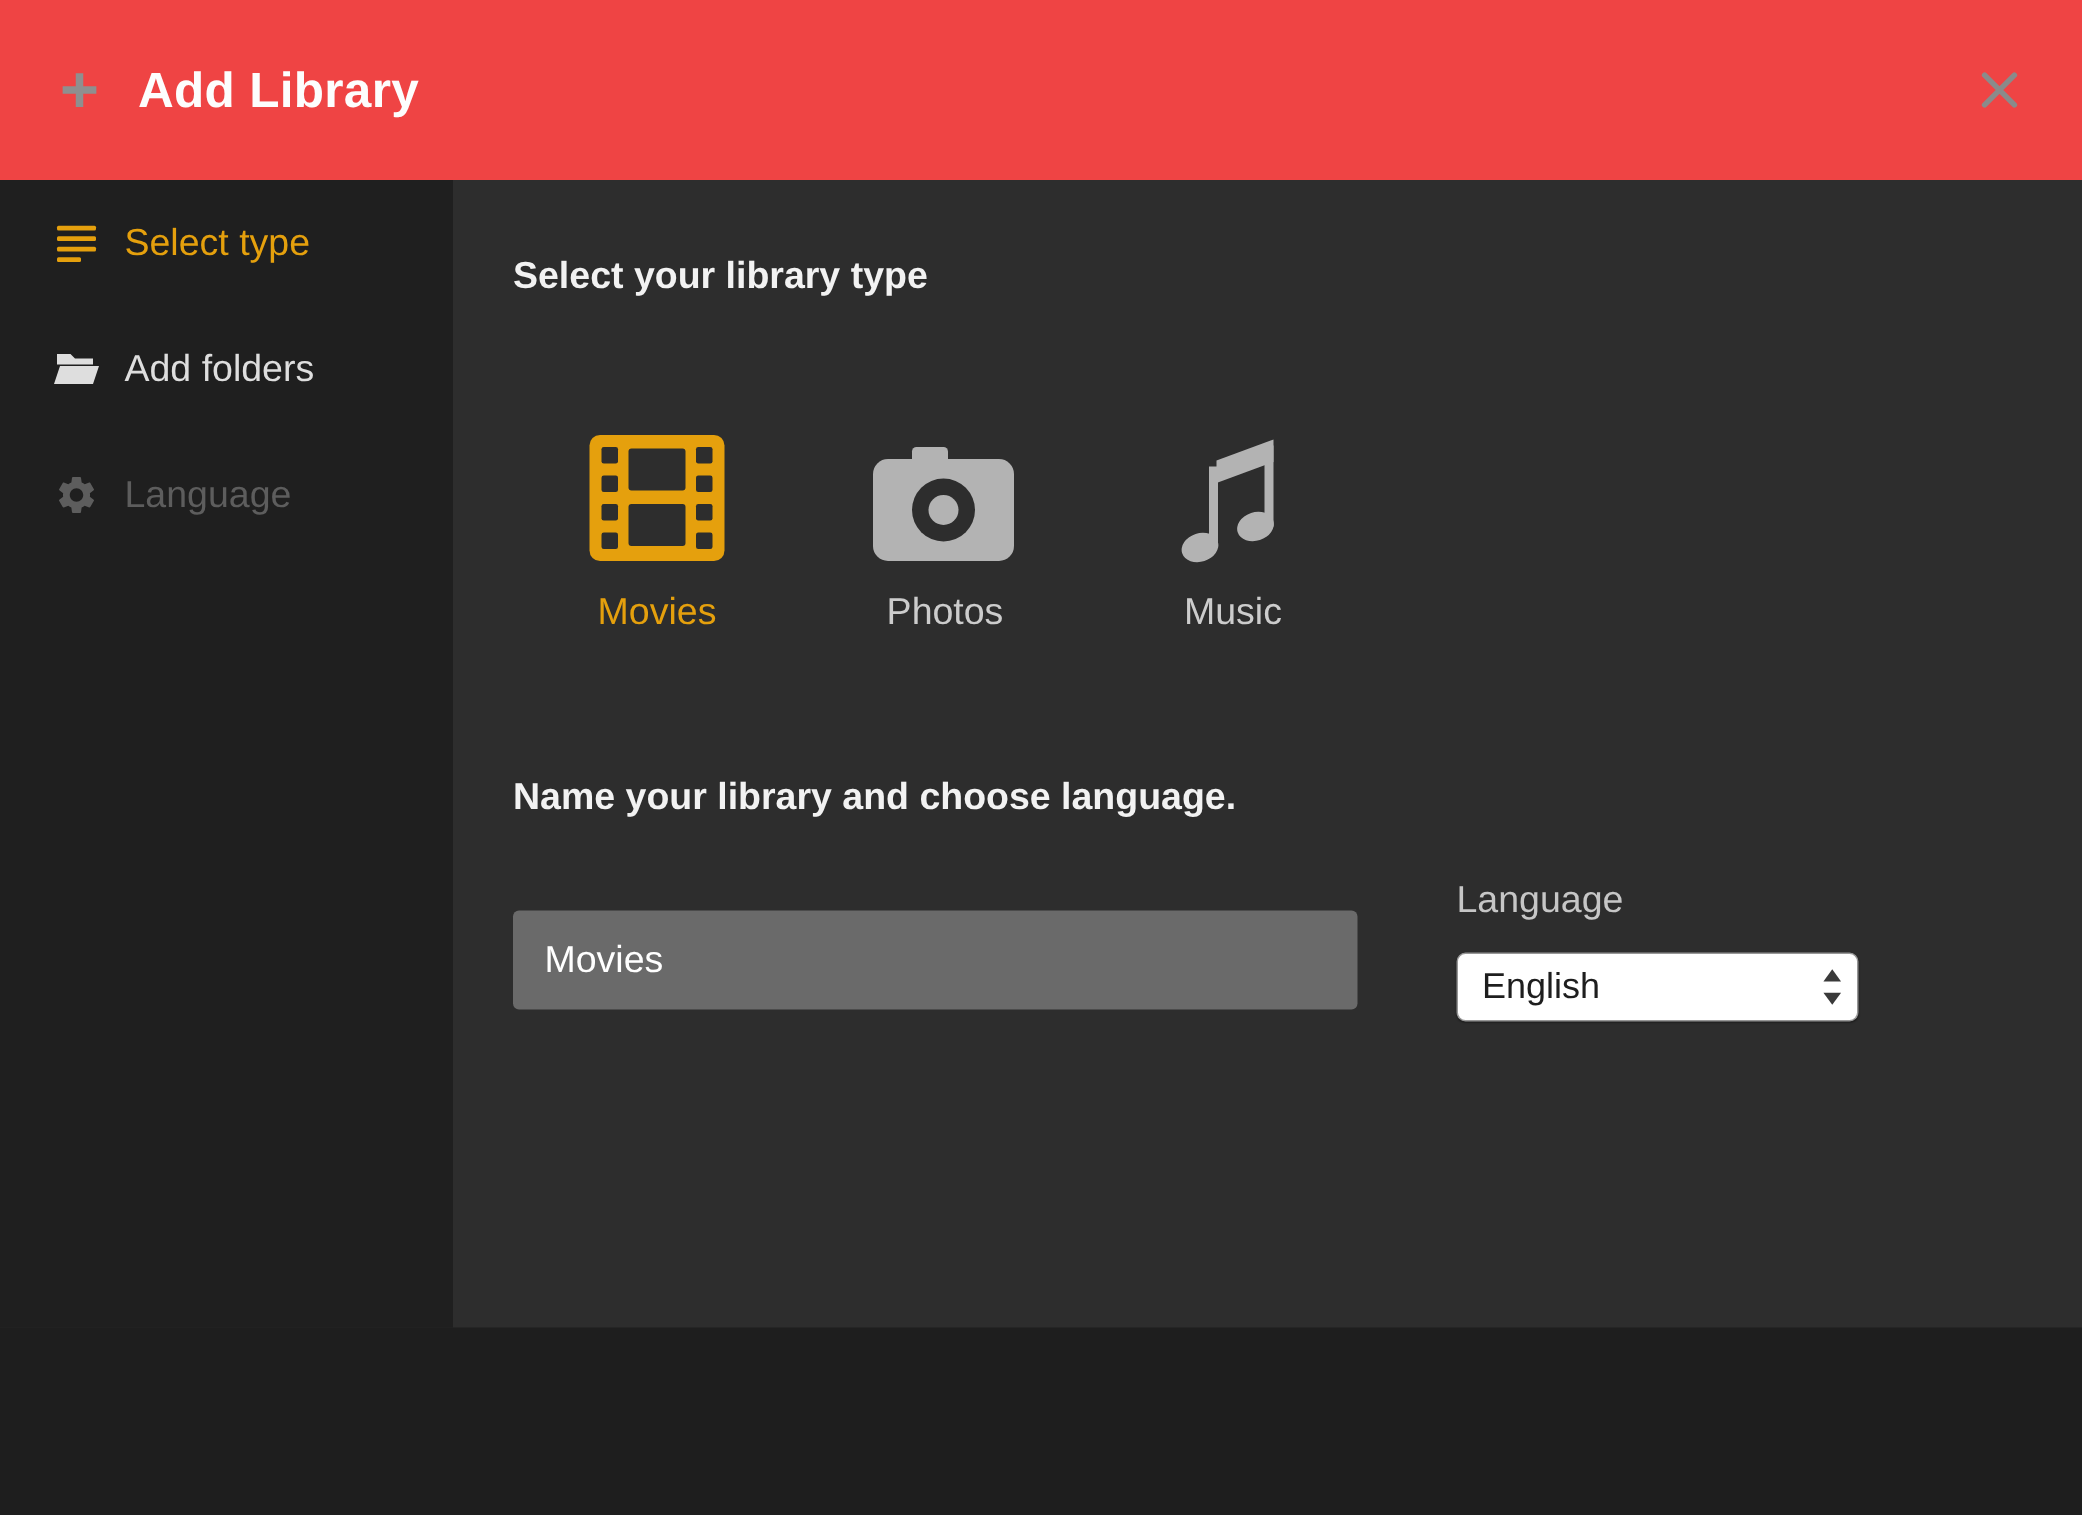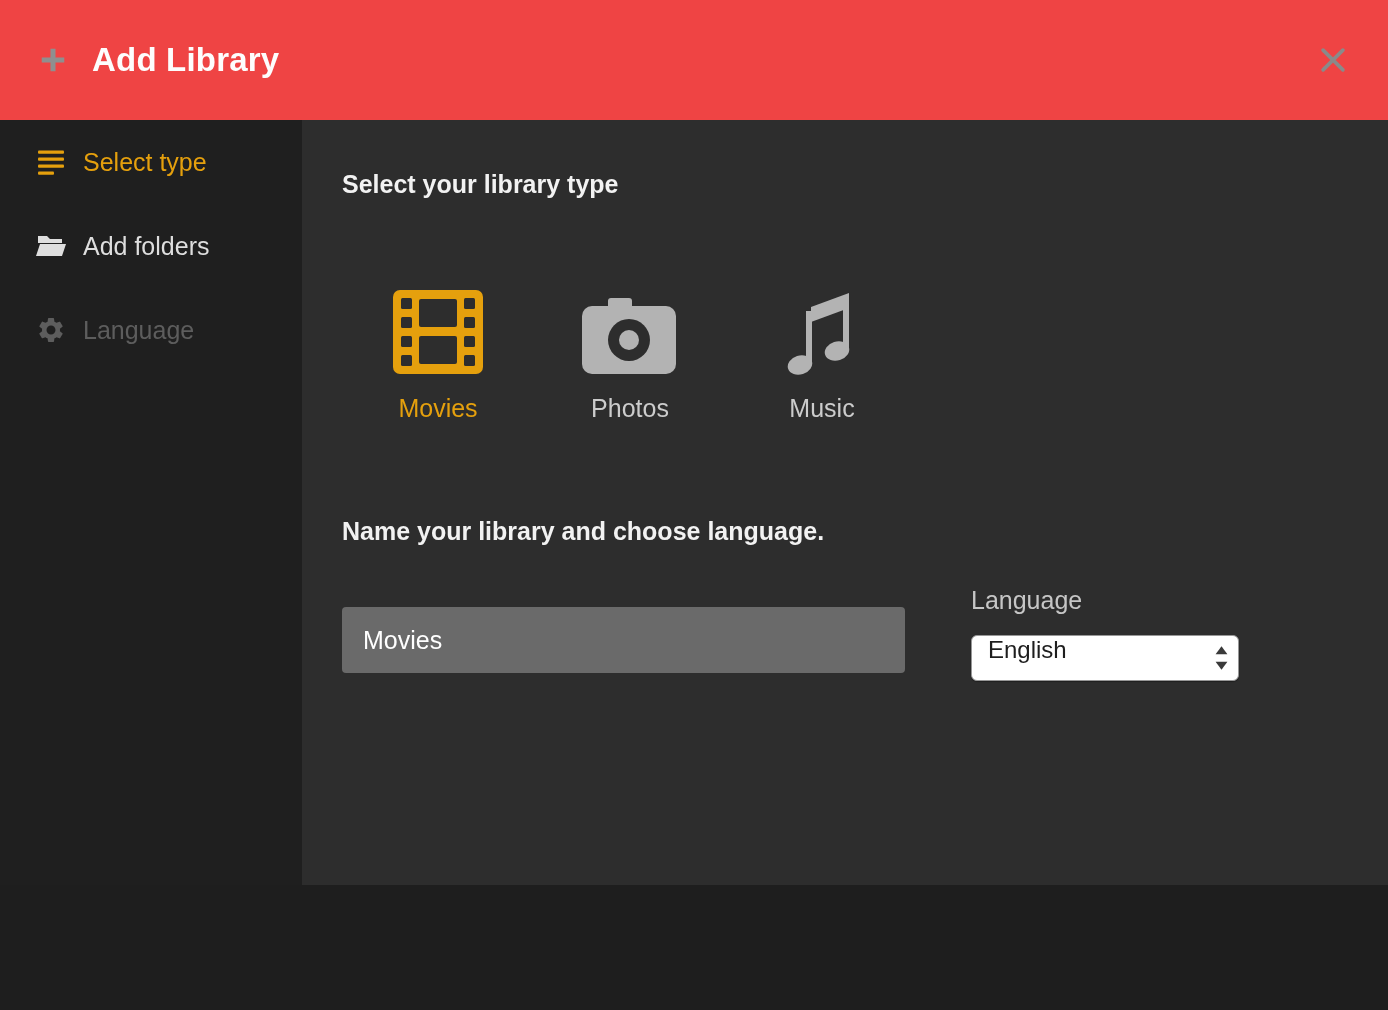--- a/index.html
+++ b/index.html
@@ -61,21 +61,21 @@
   .name-input {
     margin-top:21px; width:563px; height:66px;
     background:#6a6a6a; border:none; border-radius:4px;
     color:#ffffff; font-size:25px; padding:0 21px; font-family:inherit;
     outline:none;
   }
   .field-lang { margin-left:66px; }
   .select-box {
     margin-top:20px; width:268px; height:46px;
     background:#ffffff; border:1px solid #979797; border-radius:6px;
-    display:flex; padding:0 16px; position:relative;
+    display:flex; align-items:center; padding:0 16px; position:relative;
     color:#1e1e1e; font-size:24px; cursor:pointer;
     box-shadow:0 1px 1px rgba(0,0,0,.3);
   }
   .select-arrows { position:absolute; right:9px; top:50%; transform:translateY(-50%); width:15px; height:28px; }
   .select-arrows svg { width:100%; height:100%; display:block; }
 
   
   .dialog-footer {
     height:125px; flex:0 0 auto; background:#1e1e1e;
     display:flex; align-items:center; justify-content:flex-end;

